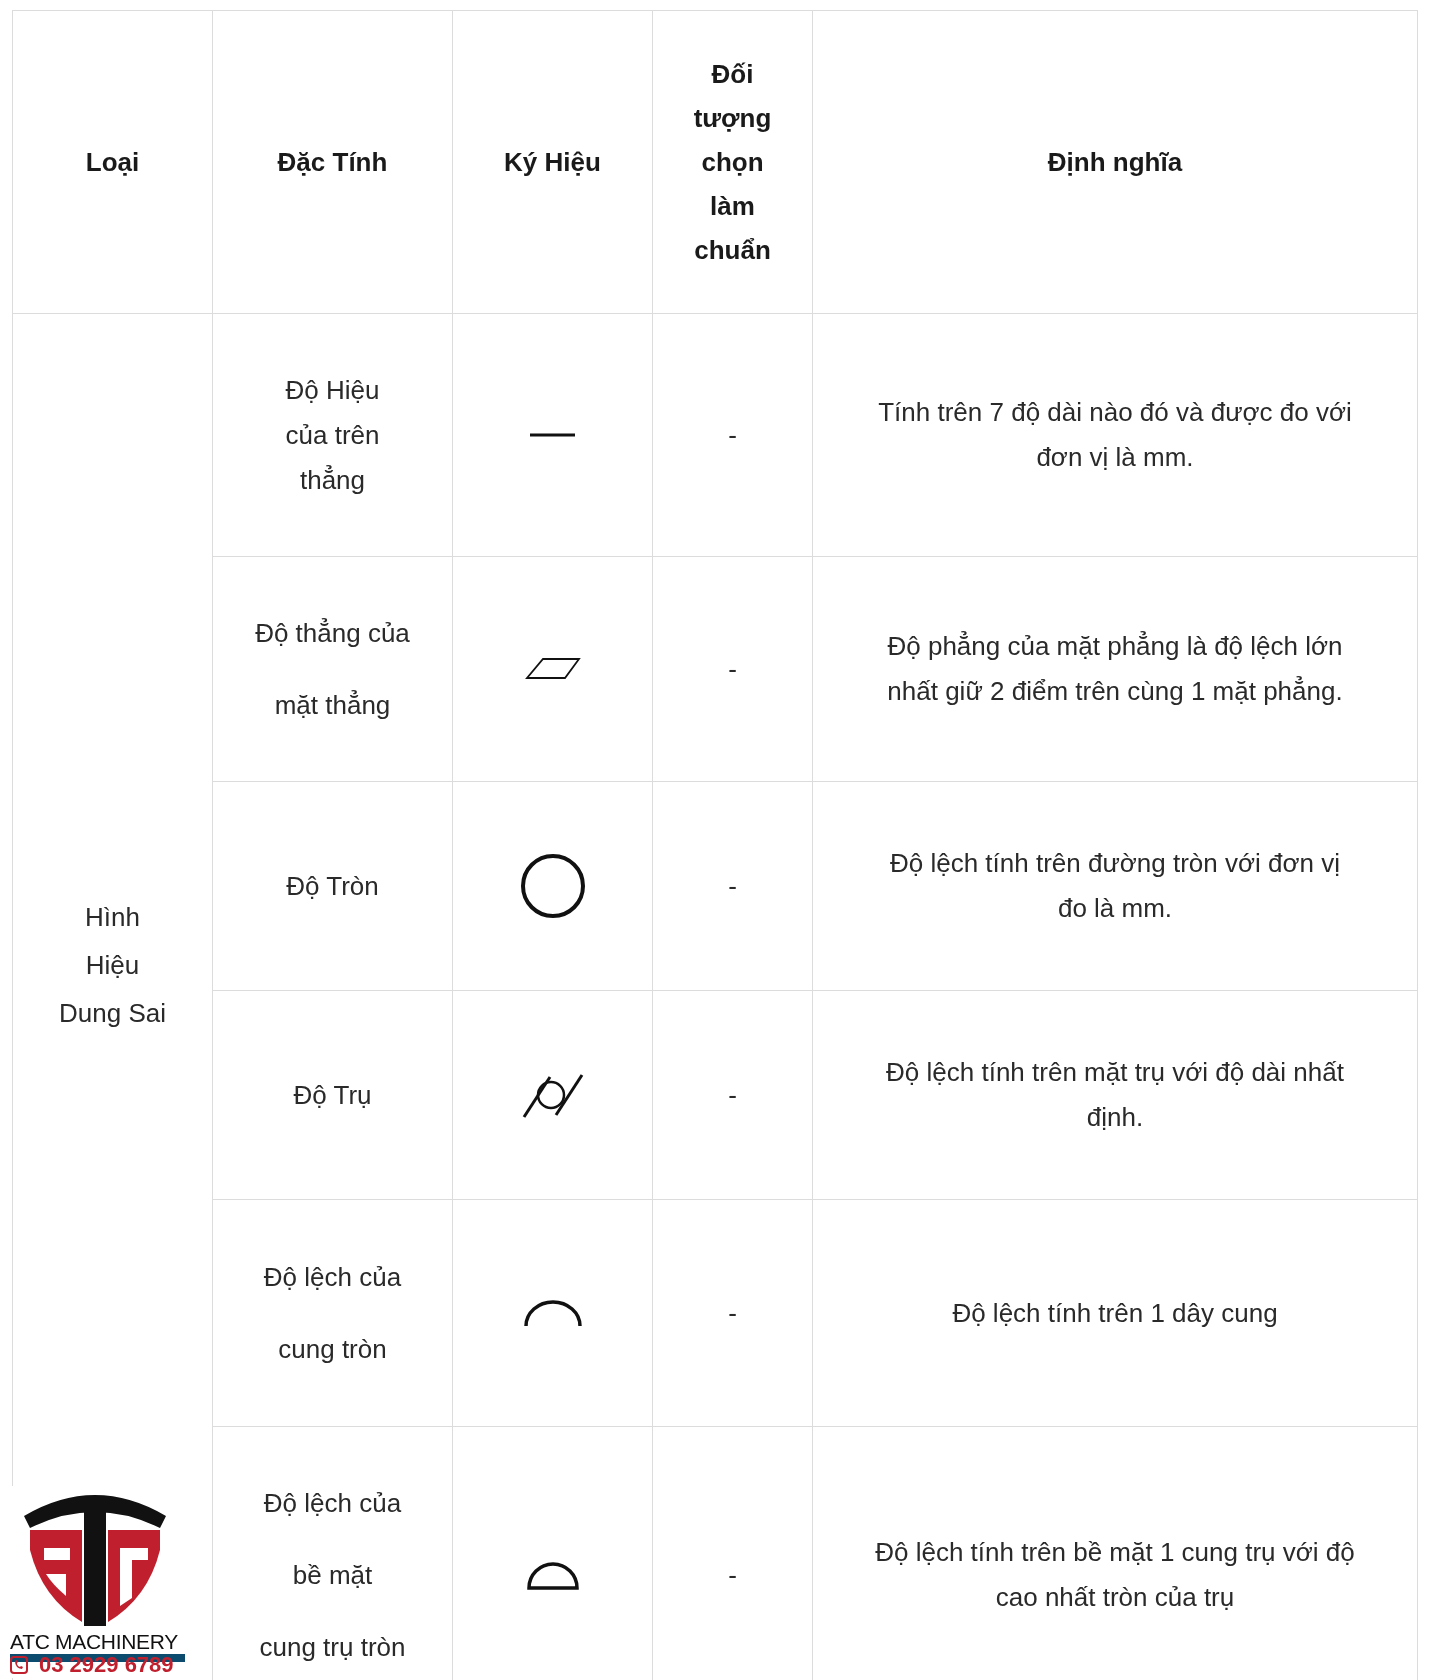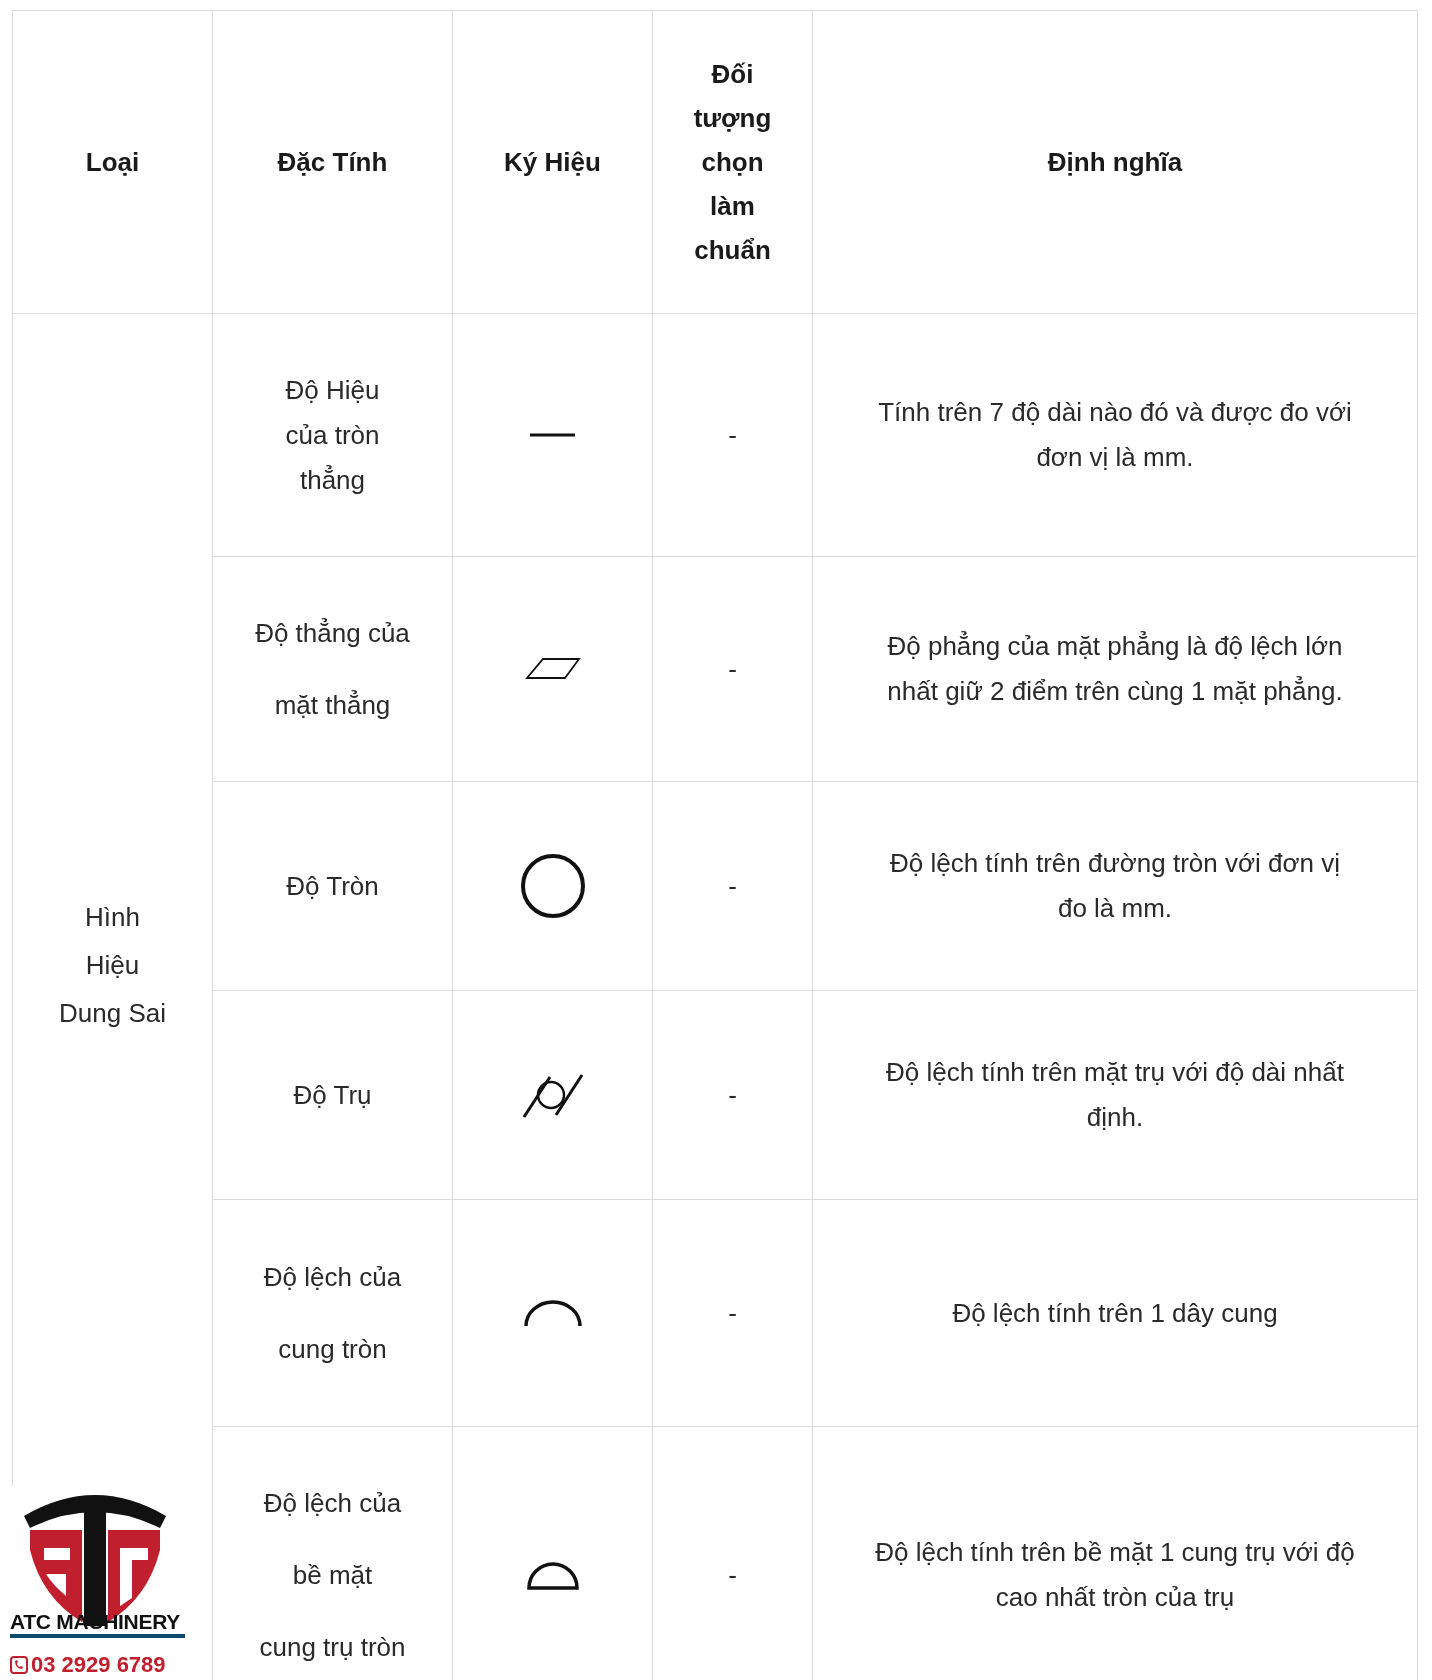--- a/index.html
+++ b/index.html
@@ -25,30 +25,30 @@
   .col-def { width: auto; }
   .hdr-row { height: 300px; }
   .sym svg { display: block; margin: 0 auto; }
   .lines span { display: block; }
   .dash { font-size: 24px; }
   .logo {
     position: absolute; left: 10px; top: 1486px; width: 175px; height: 192px;
     background: #fff;
   }
   .logo .brand {
-    position: absolute; left: 0; top: 124px; width: 175px;
-    font-family: "Liberation Sans", sans-serif; font-weight: bold;
+    position: absolute; left: 0; top: 144px; width: 175px;
+    font-family: "Liberation Sans", sans-serif; font-weight: normal;
     font-size: 21px; color: #111; letter-spacing: -0.3px;
-    border-bottom: 4px solid #0c4a6e; line-height: 24px; white-space: nowrap;
+    border-bottom: 8px solid #0c4a6e; line-height: 24px; white-space: nowrap;
   }
   .logo .phone {
     position: absolute; left: 0; top: 166px; width: 180px;
     font-family: "Liberation Sans", sans-serif; font-weight: bold;
     font-size: 22px; color: #c0202e; line-height: 26px; white-space: nowrap;
-    display: flex; align-items: center; gap: 3px;
+    display: flex; align-items: center; gap: 11px;
   }
 </style>
 </head>
 <body>
 
 <table class="tol">
   <colgroup>
     <col class="col-loai">
       <col class="col-dac">
       <col class="col-ky">
@@ -71,21 +71,21 @@
   </tr>
 
   <tr>
     <td rowspan="6" class="lines" style="vertical-align:middle;padding-bottom:120px">
       <span>Hình</span>
       <span>Hiệu</span>
       <span>Dung Sai</span>
     </td>
     <td class="lines" style="height:218px;line-height:45px">
       <span>Độ Hiệu</span>
-      <span>của tròn</span>
+      <span>của trên</span>
       <span>thẳng</span>
     </td>
     <td class="sym">
       <svg width="60" height="20" viewBox="0 0 60 20">
             <line x1="7" y1="10" x2="52" y2="10" stroke="#111" stroke-width="3"></line>
           </svg>
     </td>
     <td class="dash">-</td>
     <td class="lines" style="line-height:45px">
       <span>Tính trên 7 độ dài nào đó và được đo với</span>

